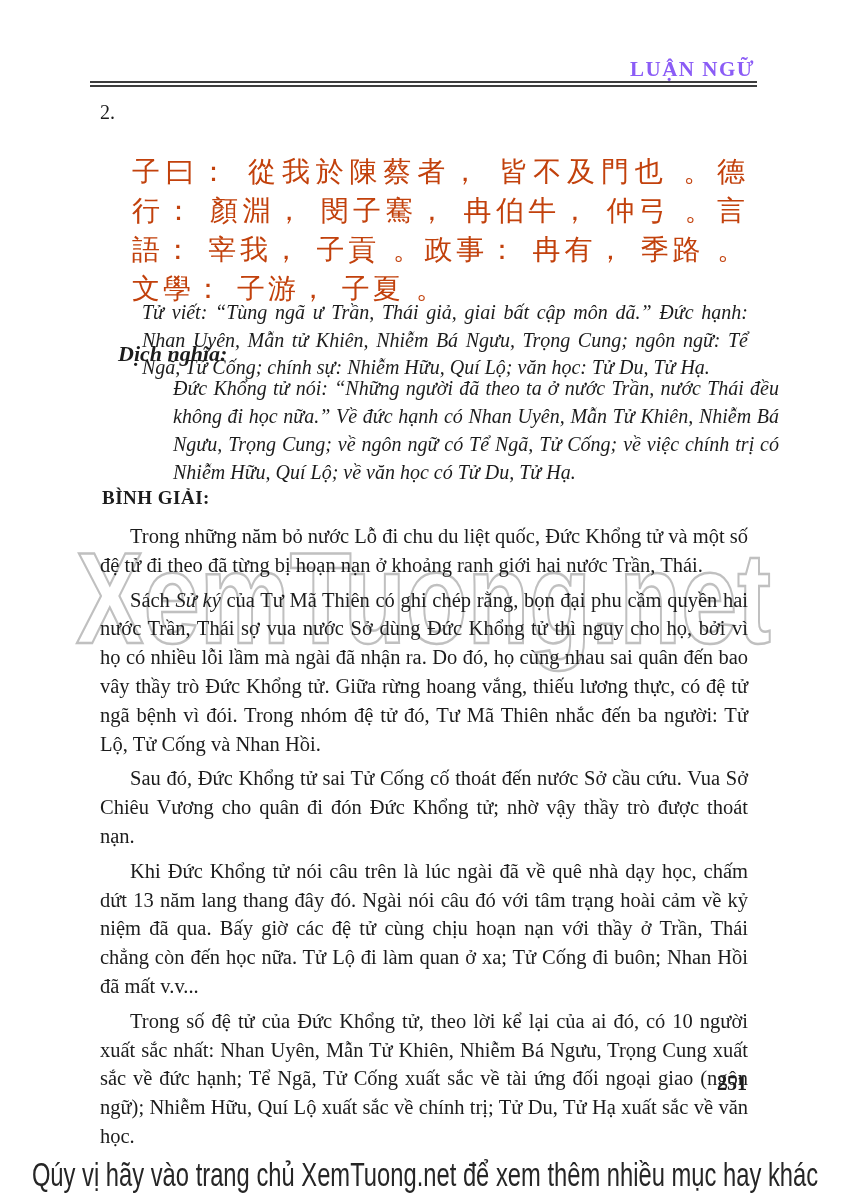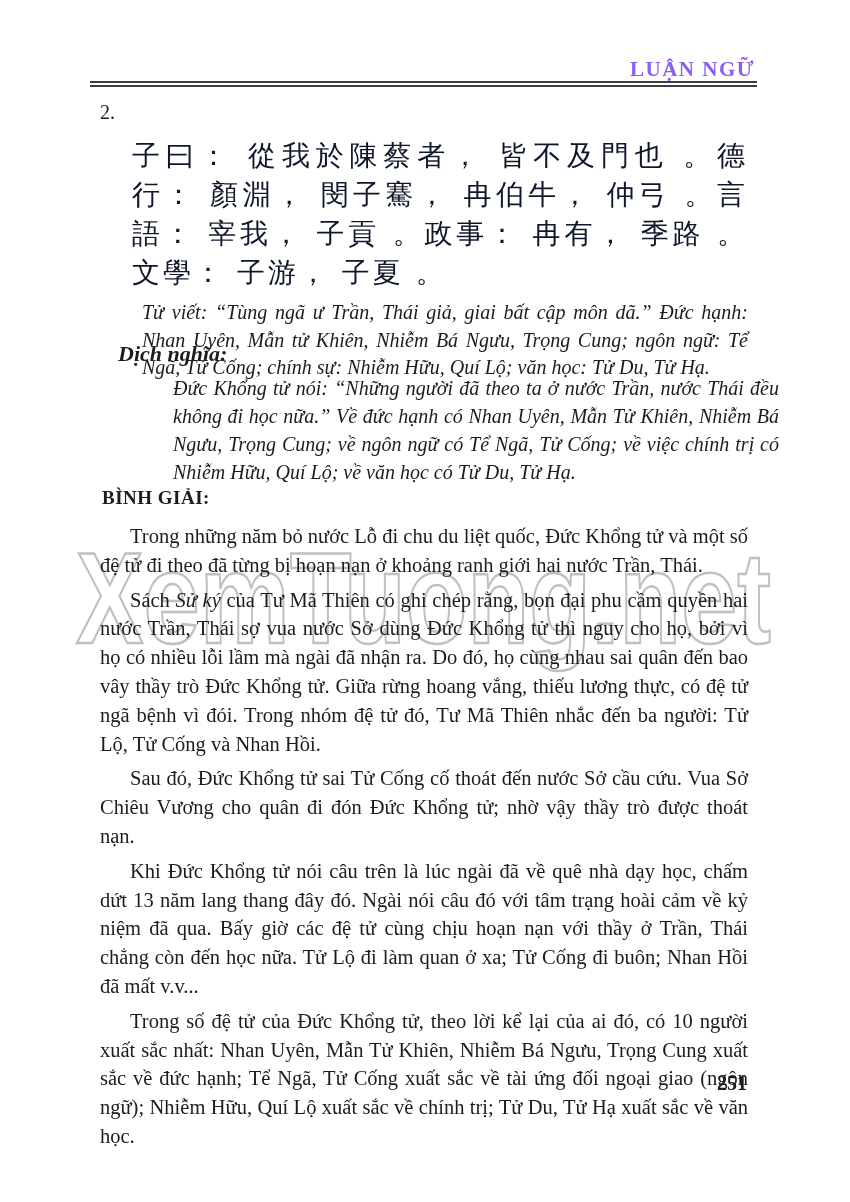--- a/index.html
+++ b/index.html
@@ -42,29 +42,29 @@
     border-bottom: 2px solid #3d3d3d;
   }
   .section-number {
     position: absolute;
     top: 101px;
     left: 100px;
     font-size: 20px;
   }
   .chinese-block {
     position: absolute;
-    top: 136px;
+    top: 152px;
     left: 132px;
     width: 616px;
     font-size: 28px;
     line-height: 39px;
     letter-spacing: 3px;
     text-align: justify;
     font-family: "DejaVu Serif", "Liberation Serif", serif;
-    color: #0f172a;
+    color: #c2410c;
   }
   .transliteration {
     position: absolute;
     top: 255px;
     left: 142px;
     width: 606px;
     font-style: italic;
     font-size: 20px;
     line-height: 27.5px;
     text-align: justify;
@@ -165,15 +165,18 @@
     <div class="commentary">
       <p>Trong những năm bỏ nước Lỗ đi chu du liệt quốc, Đức Khổng tử và một số đệ tử đi theo đã từng bị hoạn nạn ở khoảng ranh giới hai nước Trần, Thái.</p>
       <p>Sách <i>Sử ký</i> của Tư Mã Thiên có ghi chép rằng, bọn đại phu cầm quyền hai nước Trần, Thái sợ vua nước Sở dùng Đức Khổng tử thì nguy cho họ, bởi vì họ có nhiều lỗi lầm mà ngài đã nhận ra. Do đó, họ cùng nhau sai quân đến bao vây thầy trò Đức Khổng tử. Giữa rừng hoang vắng, thiếu lương thực, có đệ tử ngã bệnh vì đói. Trong nhóm đệ tử đó, Tư Mã Thiên nhắc đến ba người: Tử Lộ, Tử Cống và Nhan Hồi.</p>
       <p>Sau đó, Đức Khổng tử sai Tử Cống cố thoát đến nước Sở cầu cứu. Vua Sở Chiêu Vương cho quân đi đón Đức Khổng tử; nhờ vậy thầy trò được thoát nạn.</p>
       <p>Khi Đức Khổng tử nói câu trên là lúc ngài đã về quê nhà dạy học, chấm dứt 13 năm lang thang đây đó. Ngài nói câu đó với tâm trạng hoài cảm về kỷ niệm đã qua. Bấy giờ các đệ tử cùng chịu hoạn nạn với thầy ở Trần, Thái chẳng còn đến học nữa. Tử Lộ đi làm quan ở xa; Tử Cống đi buôn; Nhan Hồi đã mất v.v...</p>
       <p>Trong số đệ tử của Đức Khổng tử, theo lời kể lại của ai đó, có 10 người xuất sắc nhất: Nhan Uyên, Mẫn Tử Khiên, Nhiễm Bá Ngưu, Trọng Cung xuất sắc về đức hạnh; Tể Ngã, Tử Cống xuất sắc về tài ứng đối ngoại giao (ngôn ngữ); Nhiễm Hữu, Quí Lộ xuất sắc về chính trị; Tử Du, Tử Hạ xuất sắc về văn học.</p>
     </div>
 
     <div class="page-number">251</div>
 
+    <div class="footer">
+      <span class="footer-text">Qúy vị hãy vào trang chủ XemTuong.net để xem thêm nhiều mục hay khác</span>
+    </div>
 
   </div>
 </div>
 
 </body></html>

